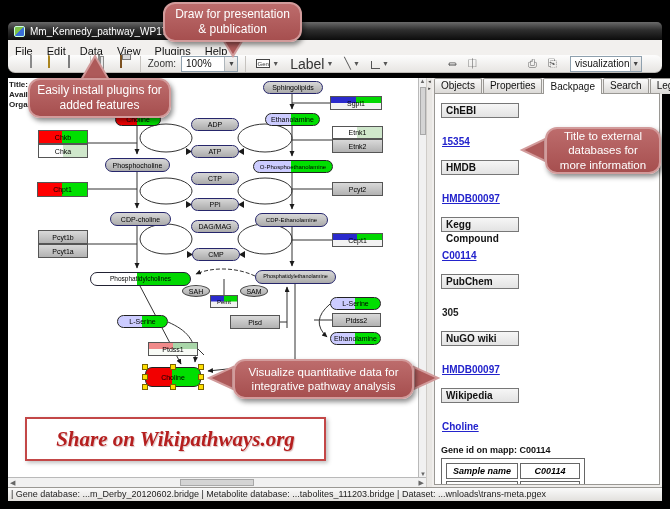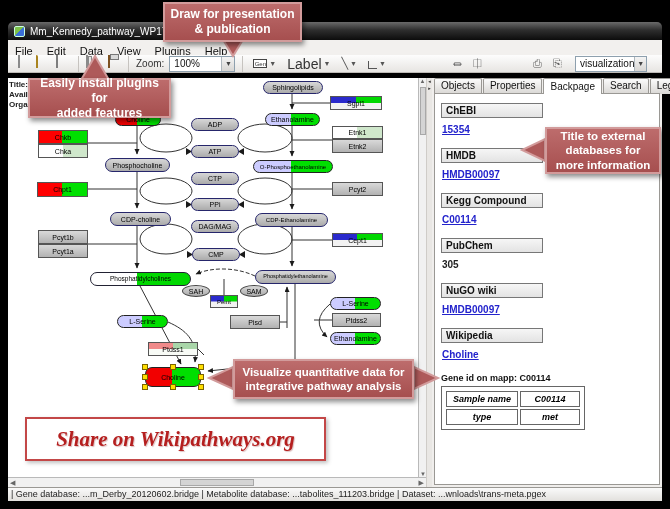--- a/index.html
+++ b/index.html
@@ -19,21 +19,21 @@
   .app-icon { width:11px; height:11px; background:linear-gradient(135deg,#7ec24a 0 50%,#3a6fd8 50% 100%); border:1px solid #cfd; border-radius:2px; flex:0 0 auto;}
   .menubar {
     position:absolute; left:8px; top:40px; width:654px; height:23px;
     background:#f2f0ee; border-bottom:1px solid #d0cecb; display:flex; align-items:center;
     font-size:11px; color:#111;
   }
   .menu-item { padding:0 7px; height:15px; line-height:15px; cursor:default; }
   .toolbar {
     position:absolute; left:8px; top:55px; width:654px; height:18px;
     background:linear-gradient(#fdfdfd,#e7e5e2); border-bottom:1px solid #bdbab6;
-    display:flex; align-items:center; gap:5px; padding:0 8px; font-size:10px; color:#333;
+    display:flex; align-items:center; gap:5px; padding:0 20px; font-size:10px; color:#333;border-radius:7px;
   }
   .tb-sep { width:1px; height:16px; background:#c6c3bf; margin:0 2px; }
   .tb-ico { width:15px; height:15px; position:relative; flex:0 0 auto; }
   .ico-doc { background:#fff; border:1px solid #8a8a8a; width:11px; height:14px; margin:0 2px; }
   .ico-folder { background:linear-gradient(#ffe9a8,#eec04a); border:1px solid #a9841f; width:15px; height:11px; margin-top:3px; border-radius:1px 3px 1px 1px;}
   .ico-save { background:linear-gradient(#c9c9c9,#9a9a9a); border:1px solid #7d7d7d; width:13px; height:13px; }
   .ico-copy { background:#fff; border:1px solid #8a8a8a; width:9px; height:12px; box-shadow:3px 2px 0 #e8e8e8, 3px 2px 0 1px #8a8a8a; }
   .ico-paste { background:linear-gradient(#cfa16b,#a9743a); border:1px solid #7c5120; width:11px; height:13px; margin:0 2px; }
   .ico-paste:before { content:""; position:absolute; left:4px; top:-2px; width:7px; height:4px; background:#d9d9d9; border:1px solid #777; }
   .combo {
@@ -79,42 +79,42 @@
   .hscroll .thumb { position:absolute; left:172px; top:1px; width:74px; height:7px; background:#d4d4d4; border:1px solid #a8a8a8;}
   .hscroll .arr { position:absolute; top:0; line-height:9px; }
   .splitter { position:absolute; left:426px; top:78px; width:6px; height:409px; background:#e9e7e4; border-left:1px solid #cfccc8; color:#333; font-size:5px; text-align:center; line-height:7px;}
   
   .side-panel { position:absolute; left:432px; top:78px; width:230px; height:409px; background:#f0eeec; }
   .tabs { position:absolute; left:2px; top:0; display:flex; font-size:10px; color:#111; }
   .tab { padding:1px 6px 2px; background:linear-gradient(#fbfbfb,#d9d7d4); border:1px solid #9a9894; border-bottom:none; margin-right:1px; border-radius:2px 2px 0 0; white-space:nowrap;}
   .tab.active { background:#fff; position:relative; z-index:2; padding-top:2px; }
   .panel-content { position:absolute; left:2px; top:15px; width:226px; height:392px; background:#fff; border:1px solid #9a9894; overflow:hidden; padding:9px 0 0 6px; }
   .section-header {
-    width:102px; height:15px; border:1px solid #777; background:linear-gradient(#f6f6f6,#e3e3e3);
-    font-size:10px; font-weight:bold; color:#111; padding-left:4px; line-height:14px; margin-bottom:6px;
+    width:78px; height:15px; border:1px solid #777; background:linear-gradient(#f6f6f6,#e3e3e3);
+    font-size:10px; font-weight:bold; color:#111; padding-left:4px; line-height:14px; margin-bottom:18px;
   }
   .section-value { font-size:10px; font-weight:bold; margin:0 0 13px 1px; }
   .section-value a { color:#2323cc; }
   .plain { color:#222; text-decoration:none; font-weight:bold;}
   .expr-heading { font-size:11px; font-weight:bold; color:#111; margin:4px 0 16px; }
   .mapp-label { font-size:9px; font-weight:bold; color:#111; margin-bottom:3px; }
   .expr-table-wrap { border:1px solid #666; display:inline-block; padding:2px; background:#fff;}
   table.expr { border-collapse:separate; border-spacing:2px;font-style:italic; }
   table.expr td { border:1px solid #666; font-size:9px; font-weight:bold; text-align:center; padding:2px 4px; min-width:60px; height:12px;}
   table.expr td:first-child { min-width:72px; }
   
   .statusbar {
     position:absolute; left:8px; top:487px; width:654px; height:14px;
     background:linear-gradient(#fafafa,#e2e0dd); border-top:1px solid #9a9894;
     font-size:9px; color:#222; line-height:13px; padding-left:3px; white-space:nowrap; overflow:hidden;
   }
   
   .callout {
     position:absolute; z-index:50; background:linear-gradient(#bd6c6c,#a64f4f);
-    border:2px solid #d29b9b; border-radius:0; color:#fff; font-weight:bold;
+    border:2px solid #d29b9b; border-radius:12px; color:#fff; font-weight:normal;
     font-size:12px; text-align:center; display:flex; align-items:center; justify-content:center;
     white-space:pre-line; line-height:1.25; box-shadow:2px 3px 5px rgba(0,0,0,0.45);
     padding:18px 4px;
   }
   .callout-arrow { position:absolute; z-index:49; overflow:visible; }
   .share-banner {
     position:absolute; left:25px; top:417px; width:301px; height:44px; z-index:40;
     background:#fff; border:2px solid #c34747; display:flex; align-items:center; justify-content:center;
     font-family:"Liberation Serif","DejaVu Serif",serif; font-style:italic; font-weight:bold;
     font-size:21px; color:#b51f1f; text-shadow:1px 1px 1px rgba(120,0,0,0.25);

